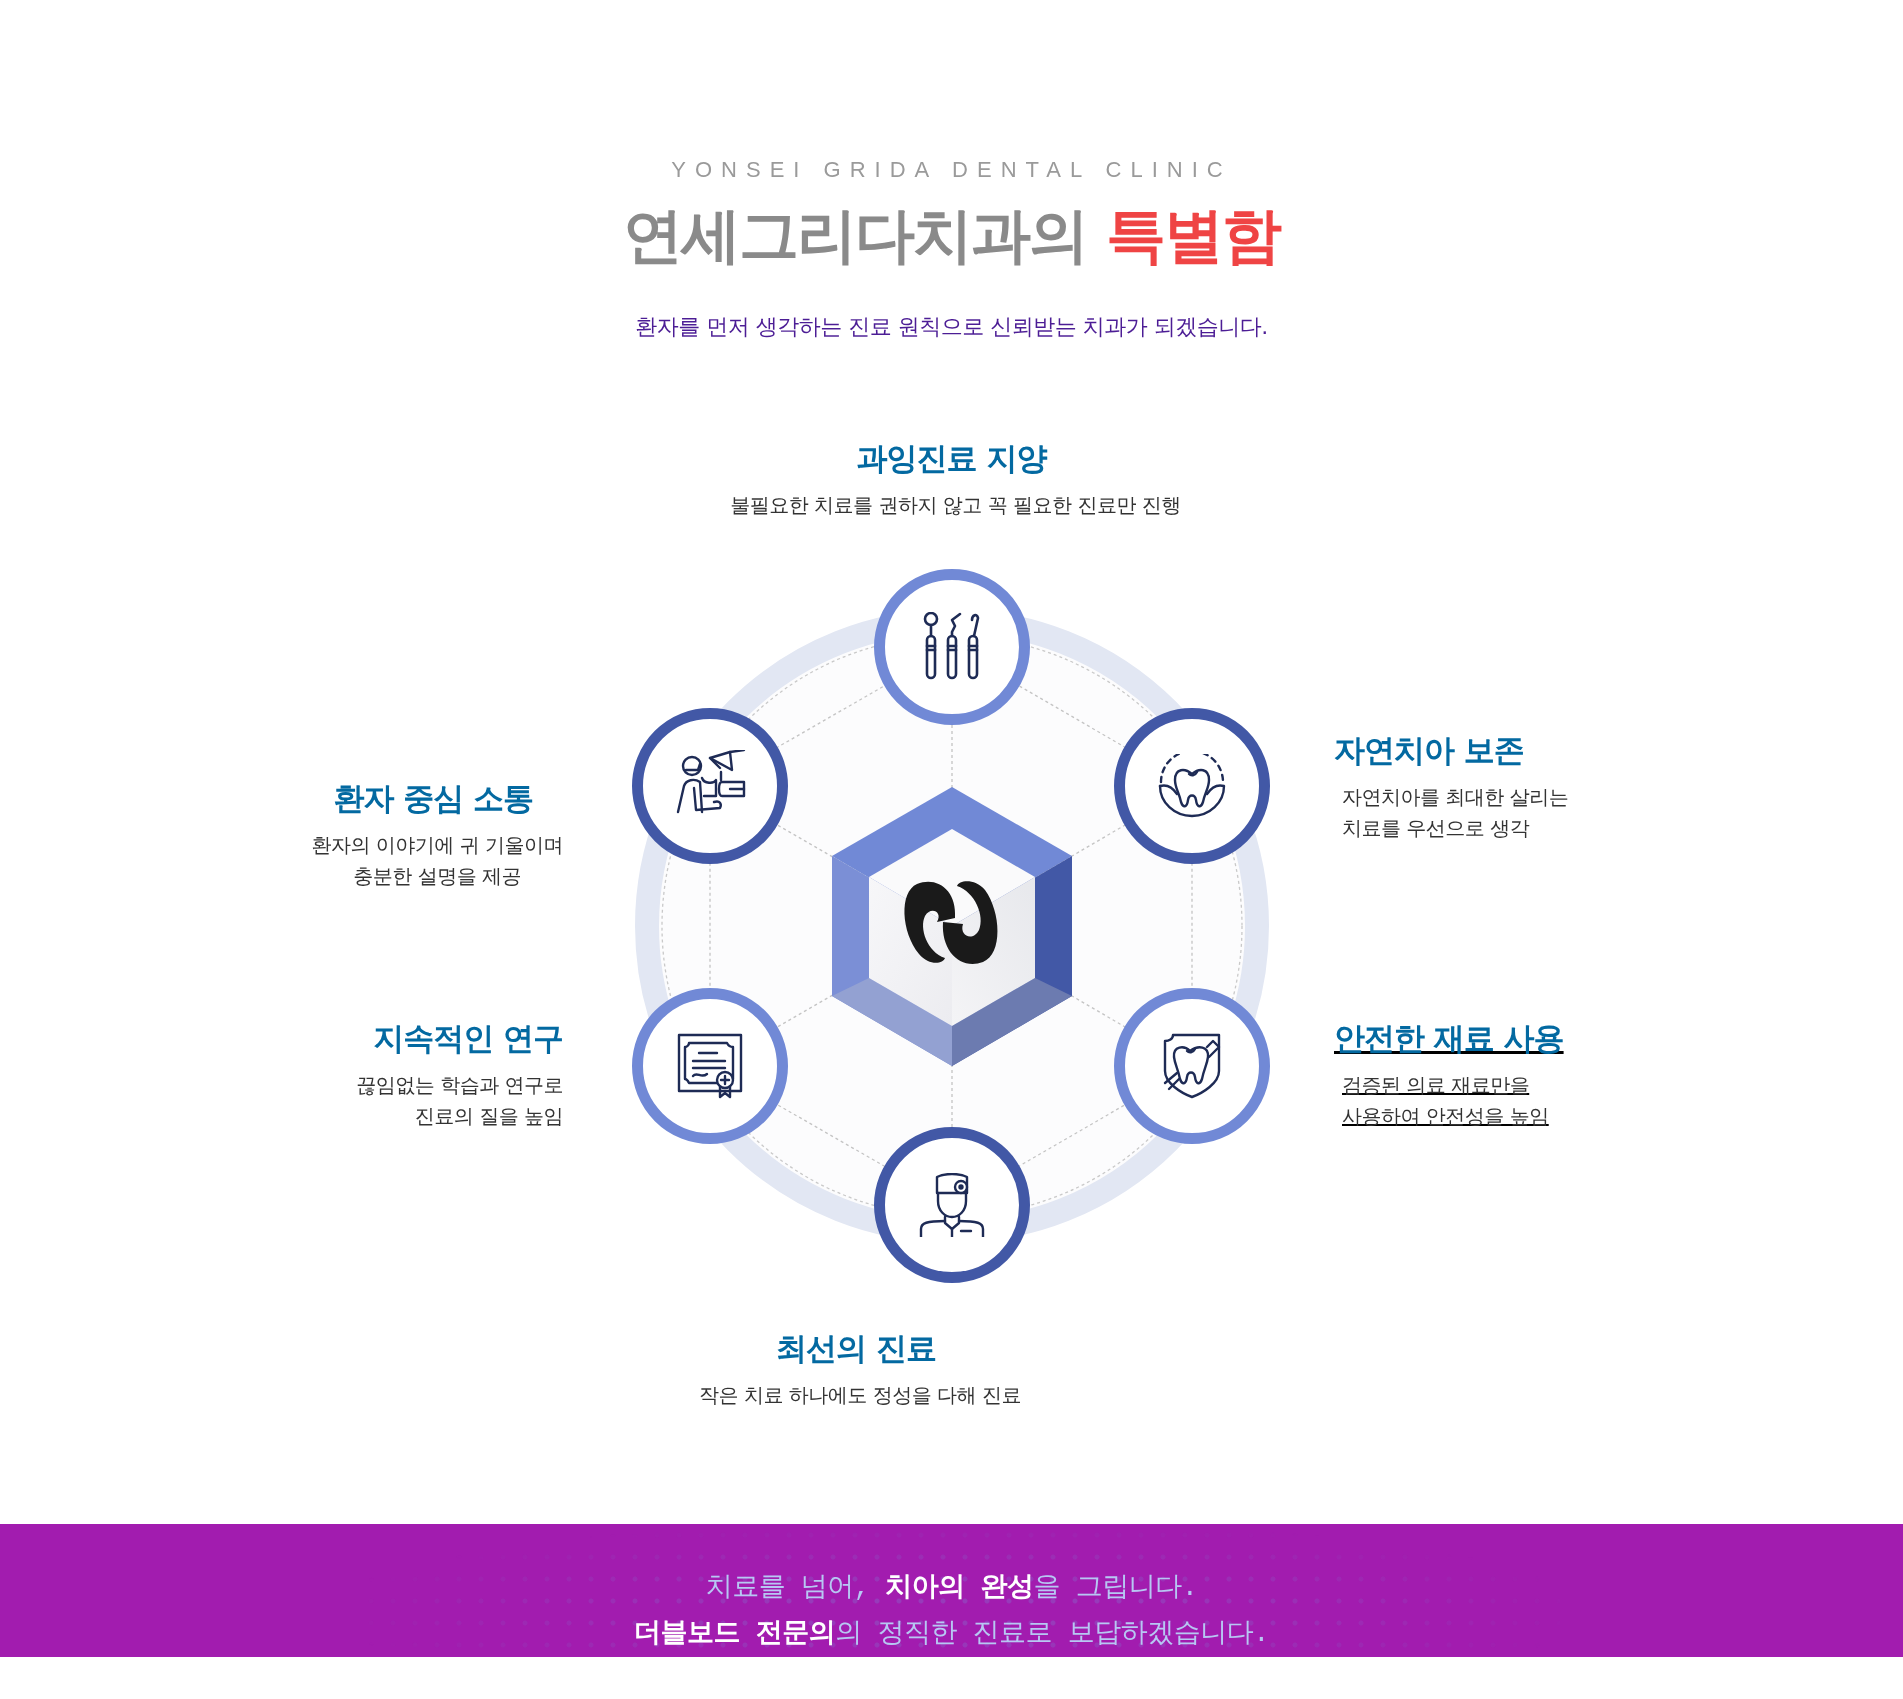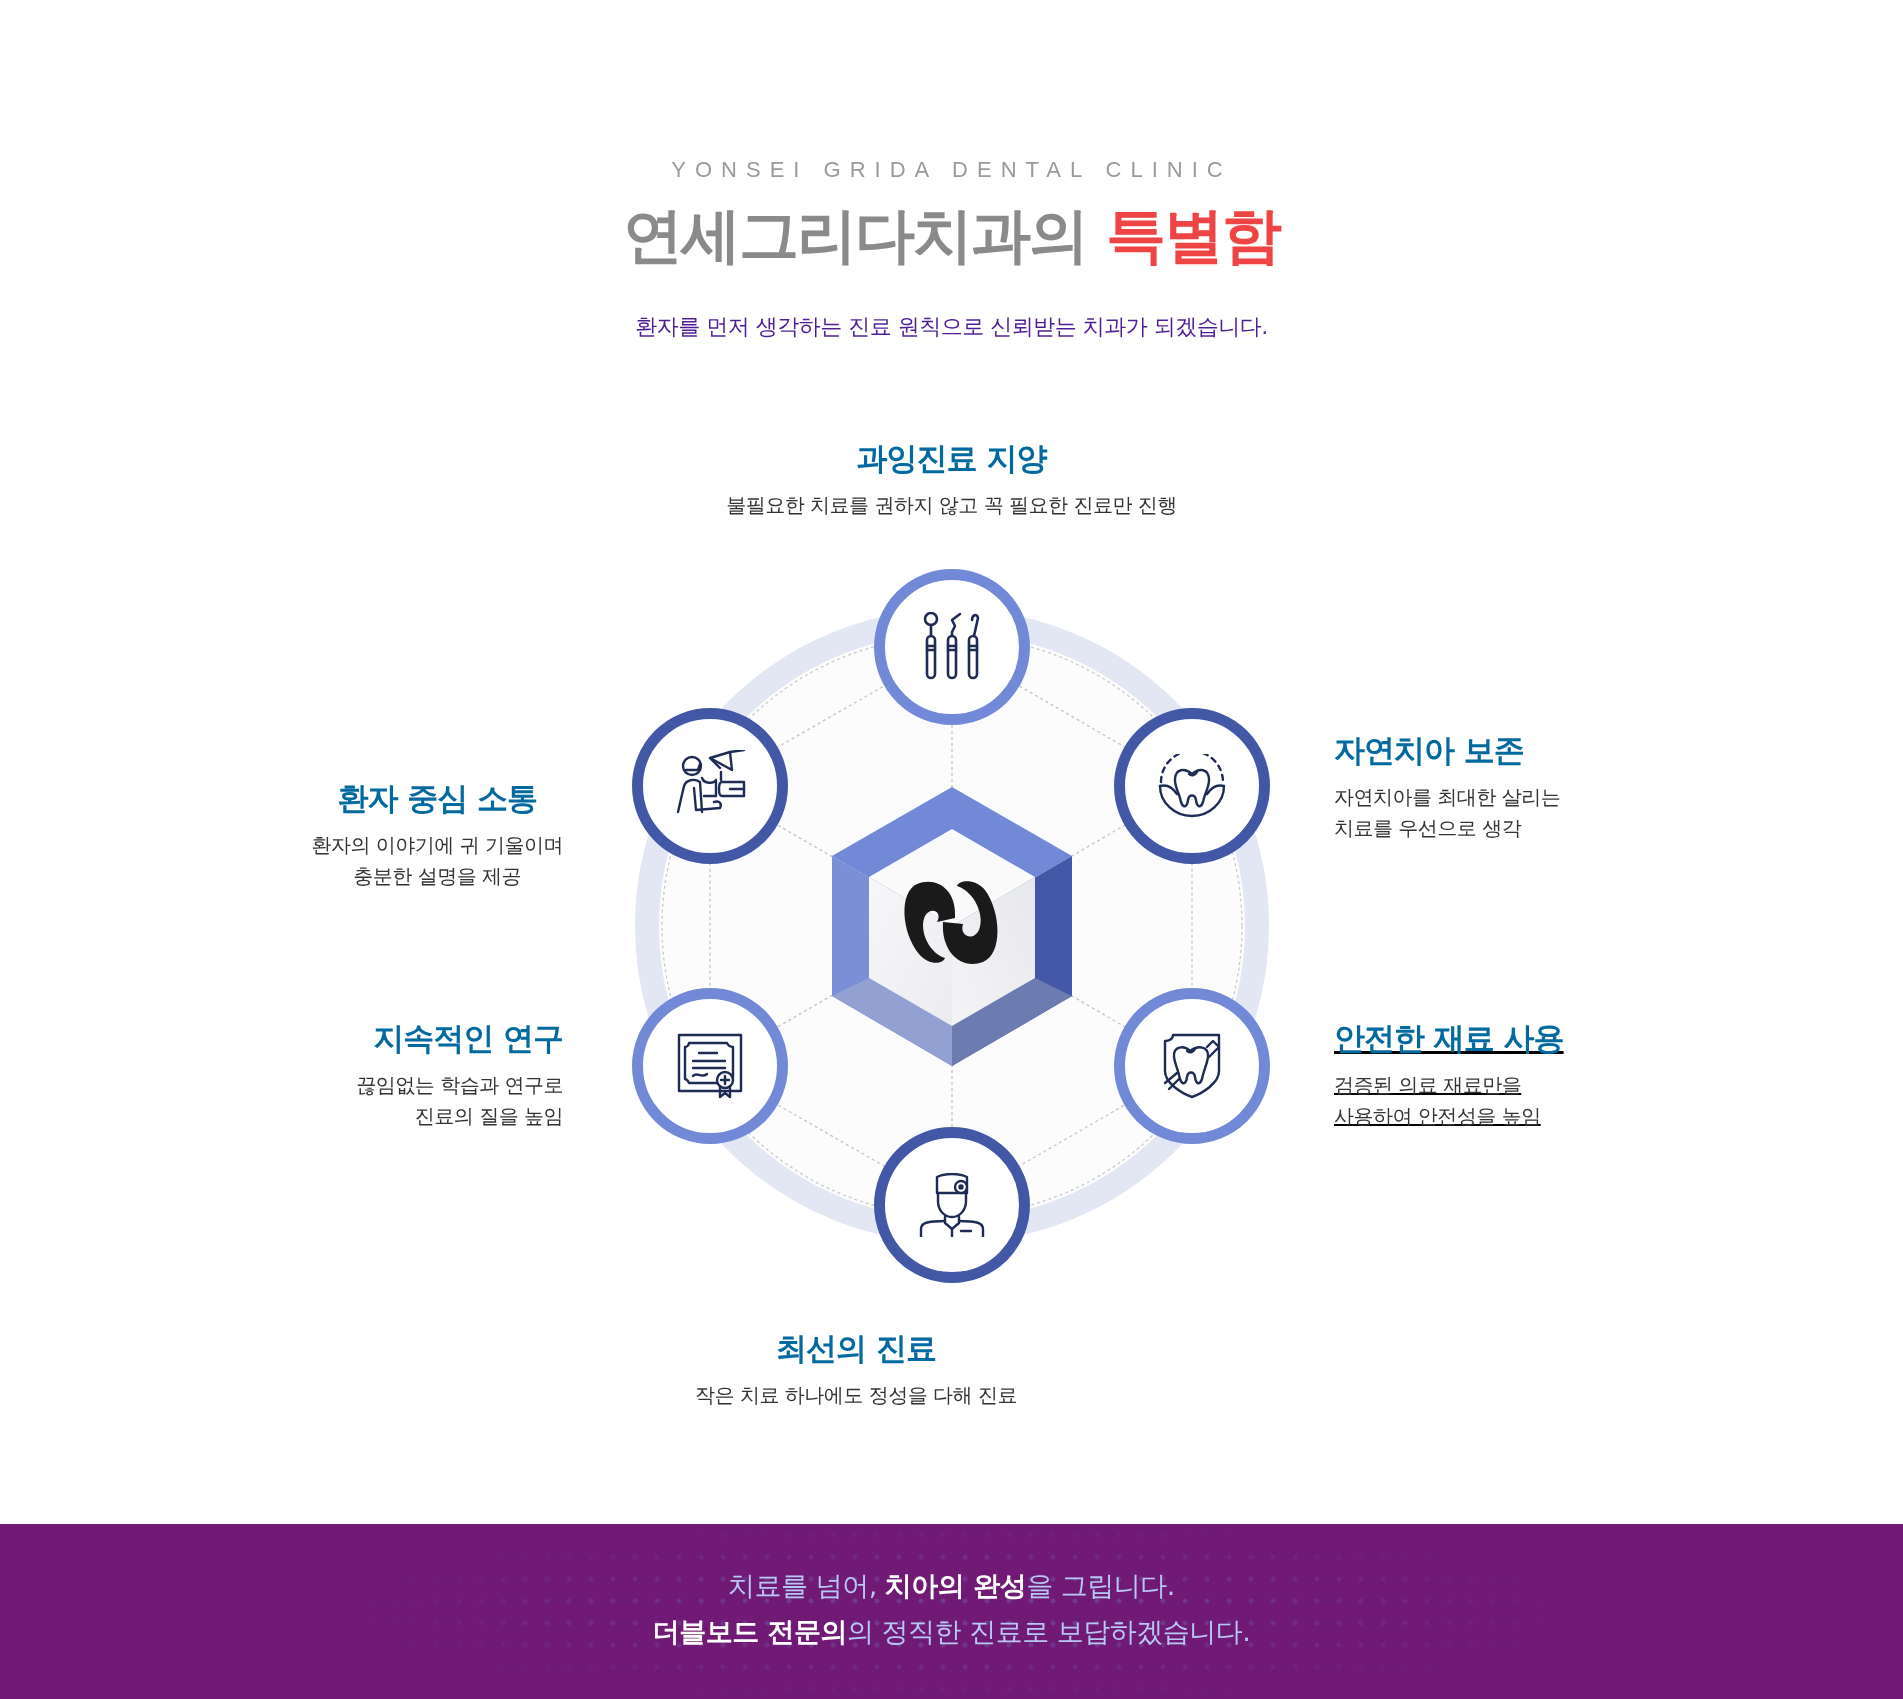--- a/index.html
+++ b/index.html
@@ -18,42 +18,42 @@
     font-size:60px; font-weight:bold; letter-spacing:-2px; color:#8a8a8a;
   }
   .title .accent { color:#ef4444; }
   .subtitle {
     position:absolute; left:0; width:1903px; top:312px; text-align:center;
     font-size:22px; color:#4c1d95; letter-spacing:-0.5px;
   }
 
   .feature { position:absolute; }
   .feature .ft { font-size:31px; font-weight:bold; color:#0369a1; letter-spacing:-1px; line-height:40px; }
-  .feature .fd { font-size:20px; color:#333; line-height:31px; margin-top:12px; letter-spacing:-0.5px; }
+  .feature .fd { font-size:20px; color:#333; line-height:31px; margin-top:12px; letter-spacing:-0.5px;padding-left:8px; }
   .f-top { left:0; width:1903px; top:438px; text-align:center; }
   .f-bottom { left:0; width:1712px; top:1328px; text-align:center; }
   .f-left-a { right:1340px; top:730px; text-align:center;margin-top:48px; }
   .f-left-b { right:1340px; top:1018px; text-align:right; }
   .f-right-a { left:1334px; top:730px; text-align:left; }
   .f-right-b { left:1334px; top:1018px; text-align:left;text-decoration:underline; }
 
   .diagram { position:absolute; left:0; top:0; width:1903px; height:1520px; pointer-events:none; }
   .diagram svg { position:absolute; left:0; top:0; }
 
   .node {
     position:absolute; width:156px; height:156px; border-radius:50%;
     background:#ffffff; box-sizing:border-box; border:11px solid #7189d6;
     display:flex; align-items:center; justify-content:center; pointer-events:auto;
   }
   .node.dark { border-color:#4258a6; }
   .node svg { position:static; }
 
   .banner {
-    position:absolute; left:0; top:1524px; width:1903px; height:175px;
-    background:#701a75; overflow:hidden;
+    position:absolute; left:0; top:1524px; width:1903px; height:133px;
+    background:#a21caf; overflow:hidden;font-family:Liberation Mono, monospace;
   }
   .banner .dots {
     position:absolute; left:360px; top:0; width:1200px; height:175px;
     background-image: radial-gradient(circle, rgba(120,150,220,0.28) 2px, transparent 3px);
     background-size:22px 22px;
     -webkit-mask-image: radial-gradient(ellipse at center, rgba(0,0,0,0.9) 20%, transparent 75%);
             mask-image: radial-gradient(ellipse at center, rgba(0,0,0,0.9) 20%, transparent 75%);
   }
   .banner .line {
     position:absolute; left:0; width:1903px; text-align:center;

